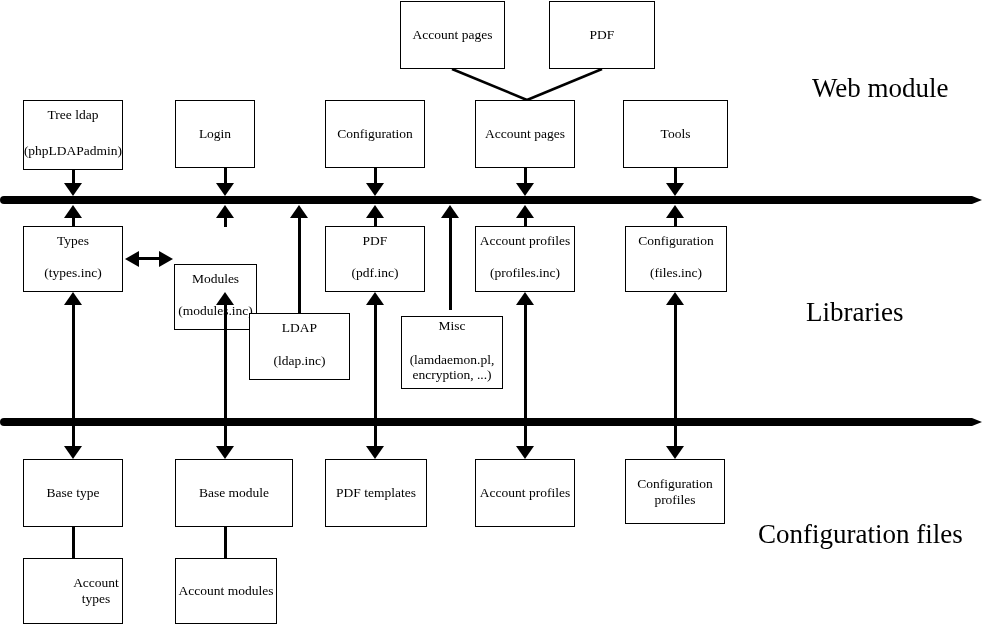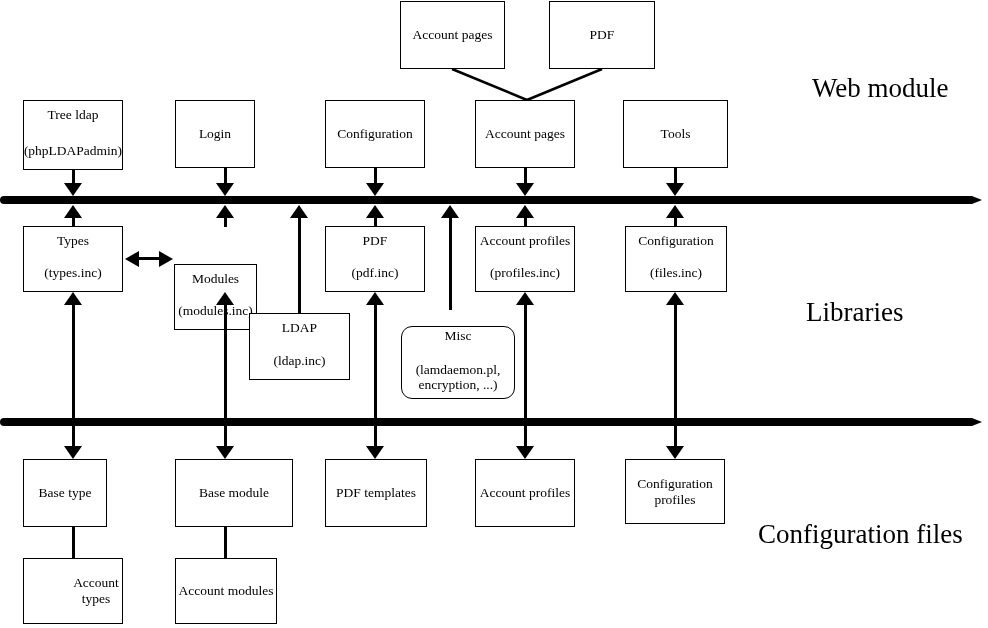--- a/index.html
+++ b/index.html
@@ -118,21 +118,21 @@
   </div>
 
   <div class="a-left" style="left:125px;top:251px;"></div>
   <div class="hline" style="left:136px;top:257px;width:26px;"></div>
   <div class="a-right" style="left:159px;top:251px;"></div>
 
   <div class="box spread" style="left:249px;top:313px;width:101px;height:67px;">
     <span>LDAP</span>
     <span>(ldap.inc)</span>
   </div>
-  <div class="box topmisc" style="left:401px;top:326px;width:114px;height:73px;border-radius:11px;">
+  <div class="box topmisc" style="left:401px;top:316px;width:102px;height:73px;">
     <span>Misc</span>
     <span style="display:block;">
       <span style="display:block;">(lamdaemon.pl,</span>
       <span style="display:block;">encryption, ...)</span>
     </span>
   </div>
 
   <div class="a-up" style="left:64px;top:292px;"></div>
   <div class="vline" style="left:72px;top:303px;height:145px;"></div>
   <div class="a-down" style="left:64px;top:446px;"></div>
@@ -146,21 +146,21 @@
   <div class="a-down" style="left:366px;top:446px;"></div>
 
   <div class="a-up" style="left:516px;top:292px;"></div>
   <div class="vline" style="left:524px;top:303px;height:145px;"></div>
   <div class="a-down" style="left:516px;top:446px;"></div>
 
   <div class="a-up" style="left:666px;top:292px;"></div>
   <div class="vline" style="left:674px;top:303px;height:145px;"></div>
   <div class="a-down" style="left:666px;top:446px;"></div>
 
-  <div class="box" style="left:23px;top:459px;width:84px;height:68px;">
+  <div class="box" style="left:23px;top:459px;width:100px;height:68px;">
     <span>Base type</span>
   </div>
   <div class="box" style="left:175px;top:459px;width:118px;height:68px;">
     <span>Base module</span>
   </div>
   <div class="box" style="left:325px;top:459px;width:102px;height:68px;">
     <span>PDF templates</span>
   </div>
   <div class="box" style="left:475px;top:459px;width:100px;height:68px;">
     <span>Account profiles</span>

